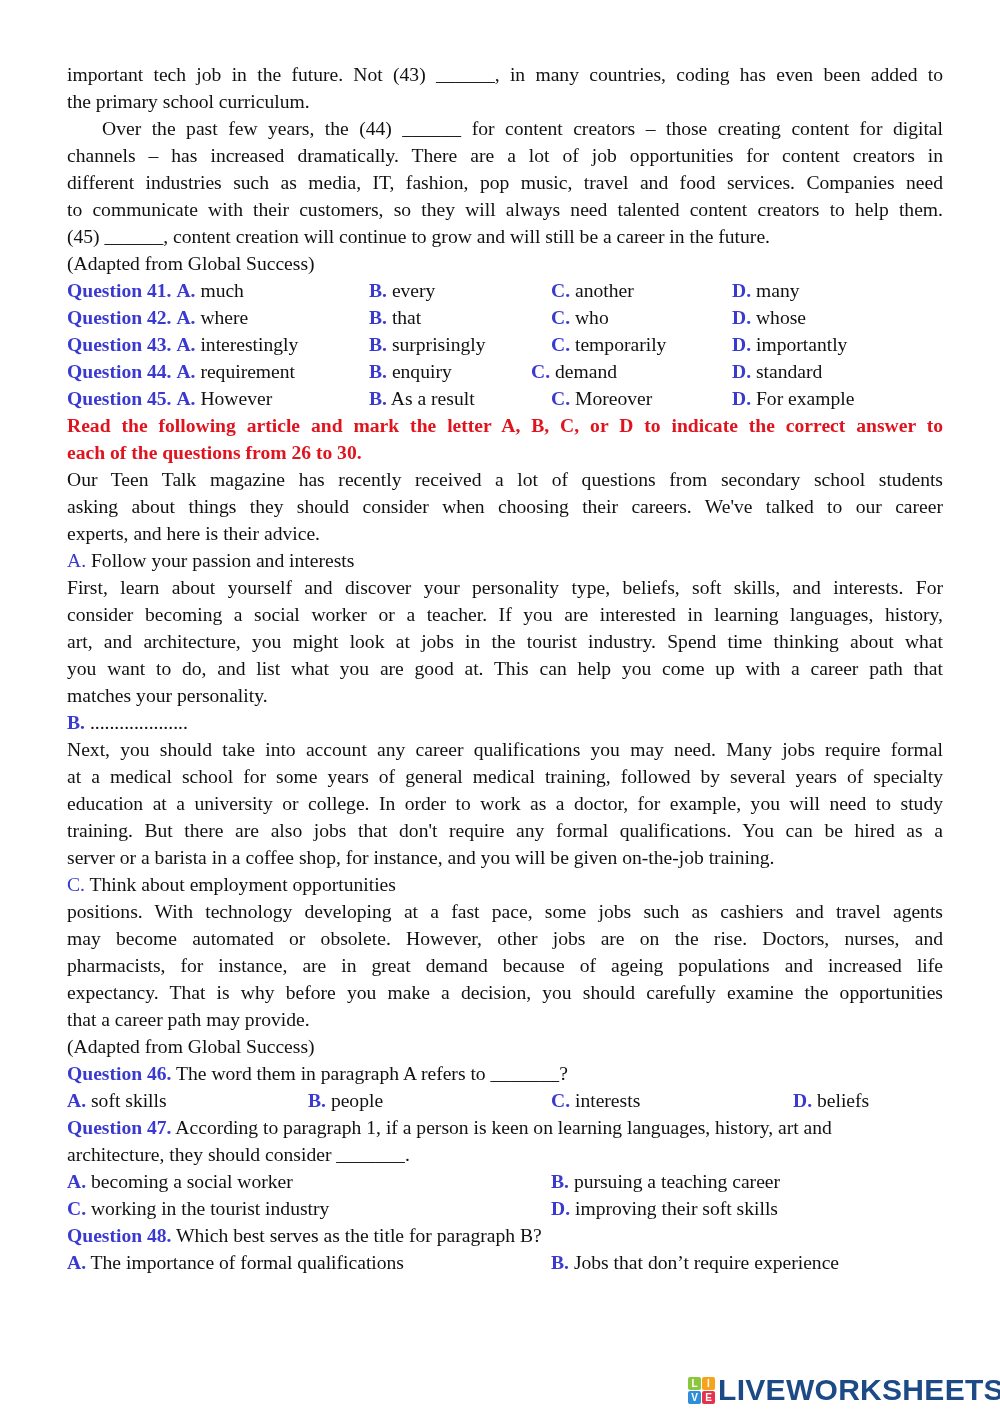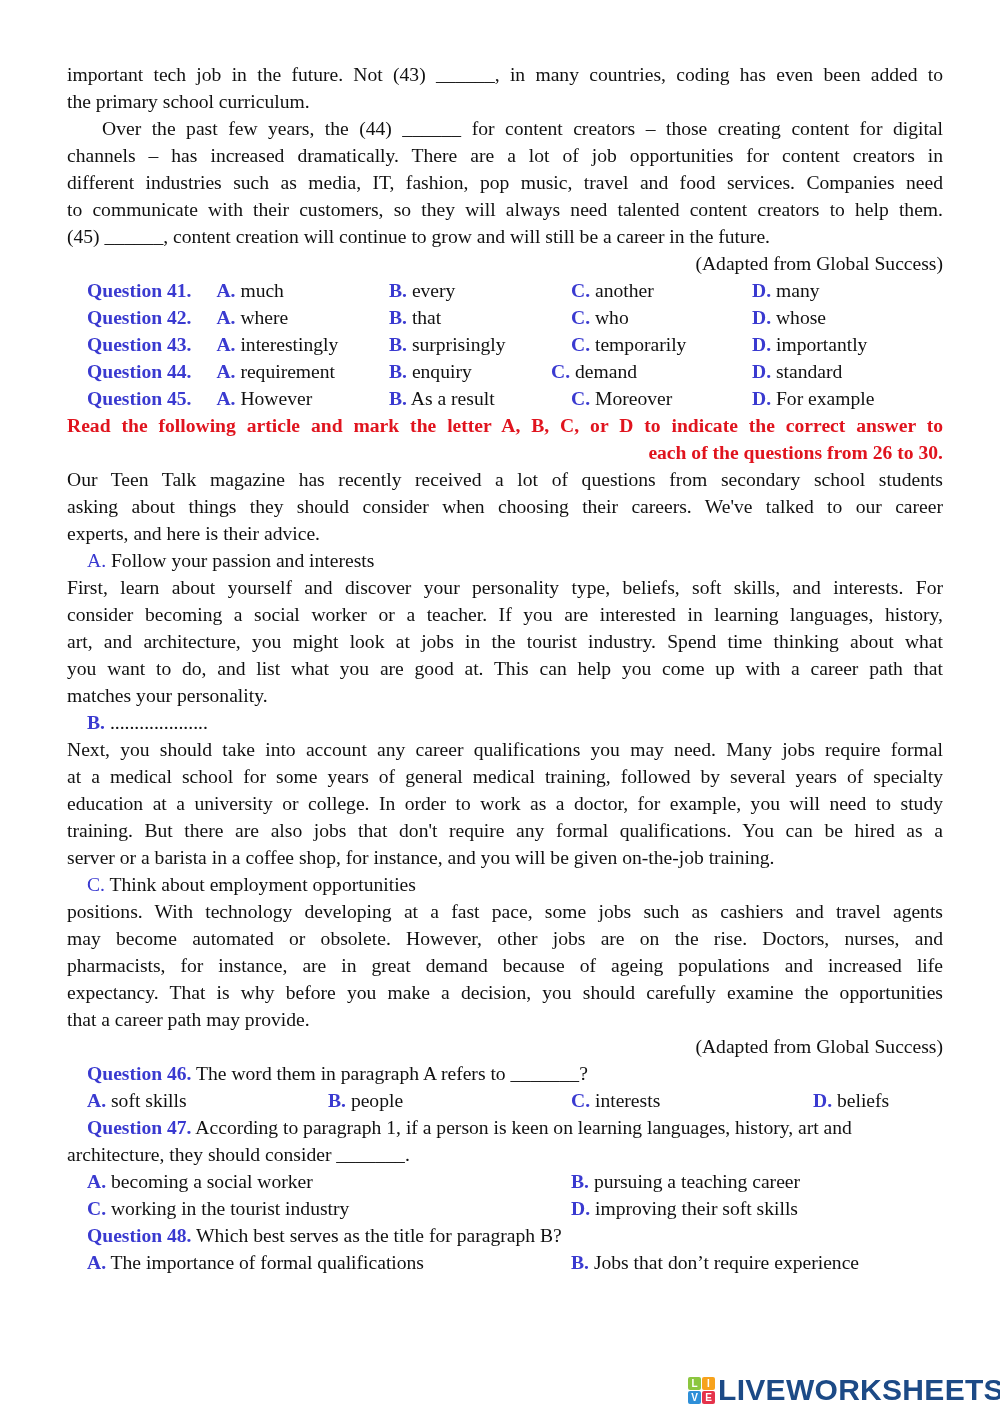--- a/index.html
+++ b/index.html
@@ -5,23 +5,23 @@
   html, body { margin: 0; padding: 0; background: #ffffff; }
   body {
     width: 1000px; height: 1414px; position: relative; overflow: hidden;
     font-family: "Liberation Serif", "DejaVu Serif", serif;
     font-size: 19.6px; color: #111;
   }
   .page { position: absolute; left: 67px; top: 61px; width: 876px; }
   .line { line-height: 27px; height: 27px; white-space: nowrap; }
   .just { text-align: justify; text-align-last: justify; white-space: normal; }
   .indent { padding-left: 35px; }
-  .right { text-align: right; }
-  .blue { color: #3a3ad0; font-weight: bold; margin-left: 20px; }
-  .red { color: #e0141e; font-weight: bold; text-align: right; }
+  .right { text-align: left; }
+  .blue { color: #3a3ad0; font-weight: bold; }
+  .red { color: #e0141e; font-weight: bold; }
   .qrow { position: relative; height: 27px; line-height: 27px; white-space: nowrap; }
   .qrow .col { position: absolute; top: 0; }
   .logo {
     position: absolute; left: 688px; top: 1374px; height: 32px;
     display: flex; align-items: center; gap: 3px;
   }
   .live-grid { display: grid; grid-template-columns: 13px 13px; grid-template-rows: 13px 13px; gap: 1px; }
   .live-grid span {
     display: flex; align-items: center; justify-content: center;
     font-family: "Liberation Sans", sans-serif; font-weight: bold; font-size: 10px; color: #fff; border-radius: 2px;

